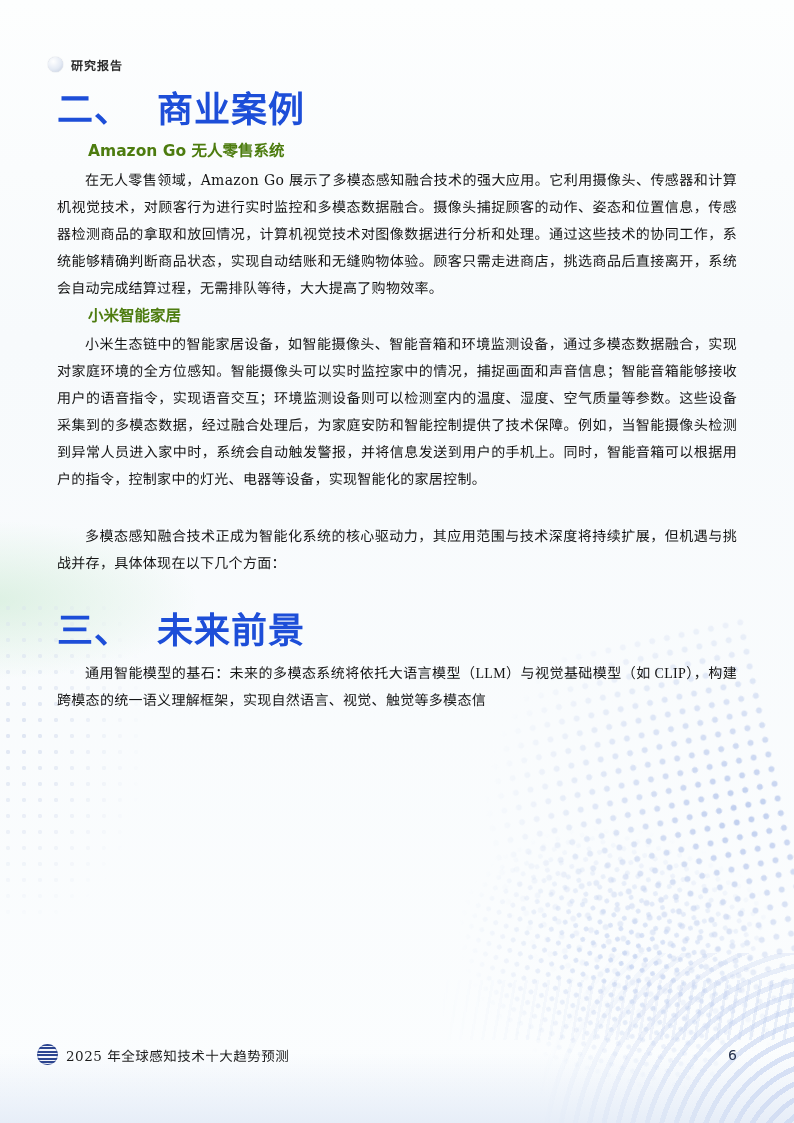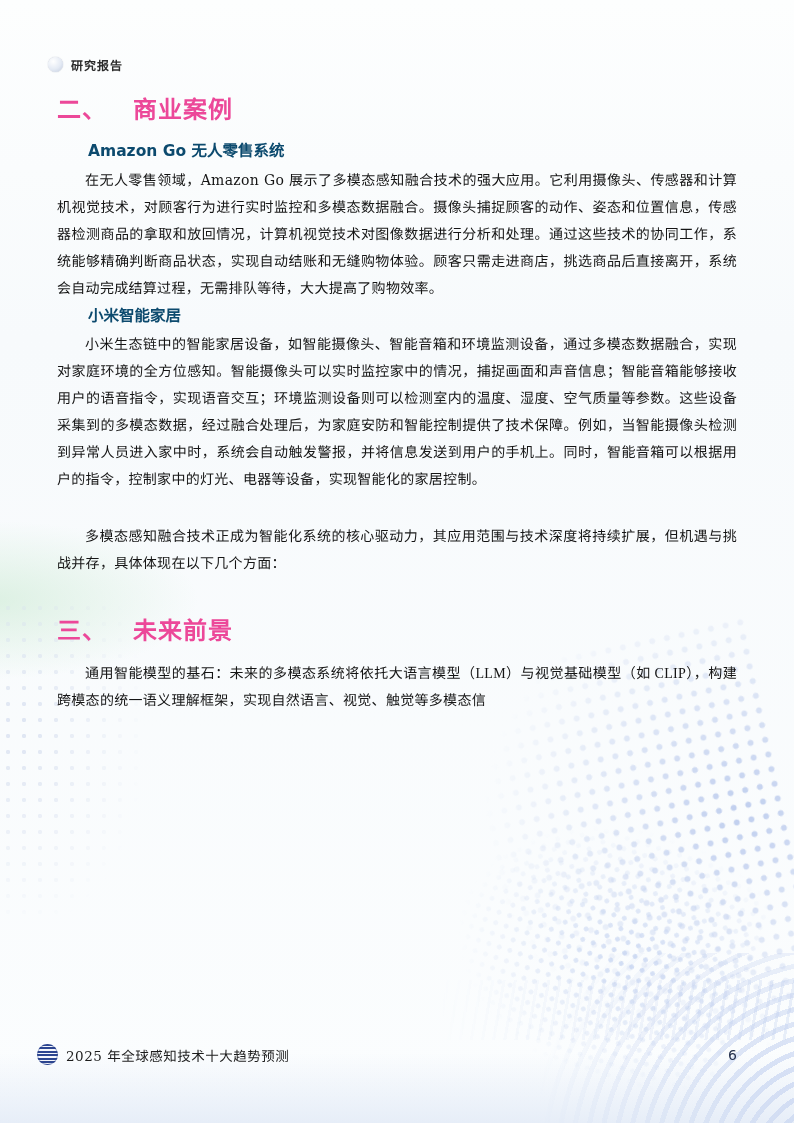--- a/index.html
+++ b/index.html
@@ -77,31 +77,31 @@
     width: 15px; height: 15px; border-radius: 50%;
     background: radial-gradient(circle at 35% 30%, #ffffff, #e4eaf4 55%, #bfc9dc);
     box-shadow: 0 0 1px rgba(90,100,130,.6);
   }
   .report-header .brand {
     font-size: 12px; font-weight: bold; color: #2b2b2b; letter-spacing: 1px;
   }
 
   h1.sec-heading {
     margin-top: 17px;
-    font-size: 24px; font-weight: bold; color: #ec4899;
+    font-size: 36px; font-weight: bold; color: #1d4ed8;
     line-height: 40px; letter-spacing: 1px;
     font-family: "DejaVu Sans", "Liberation Sans", sans-serif;
   }
   h1.sec-heading .sec-title { margin-left: 26px; }
 
   .body-col { width: 680px; }
 
   .sub-heading {
     font-size: 15.5px; font-weight: bold; line-height: 29.5px;
-    text-indent: 2em; color: #0c4a6e;
+    text-indent: 2em; color: #4d7c0f;
     font-family: "DejaVu Sans", "Liberation Sans", sans-serif;
   }
   .body-para {
     font-size: 14px; line-height: 27px;
     text-align: justify; text-indent: 2em;
     color: #151515; letter-spacing: 0.3px;
   }
   .gap-line { height: 29.5px; }
 
   #sec2-heading { margin-top: 17px; }

